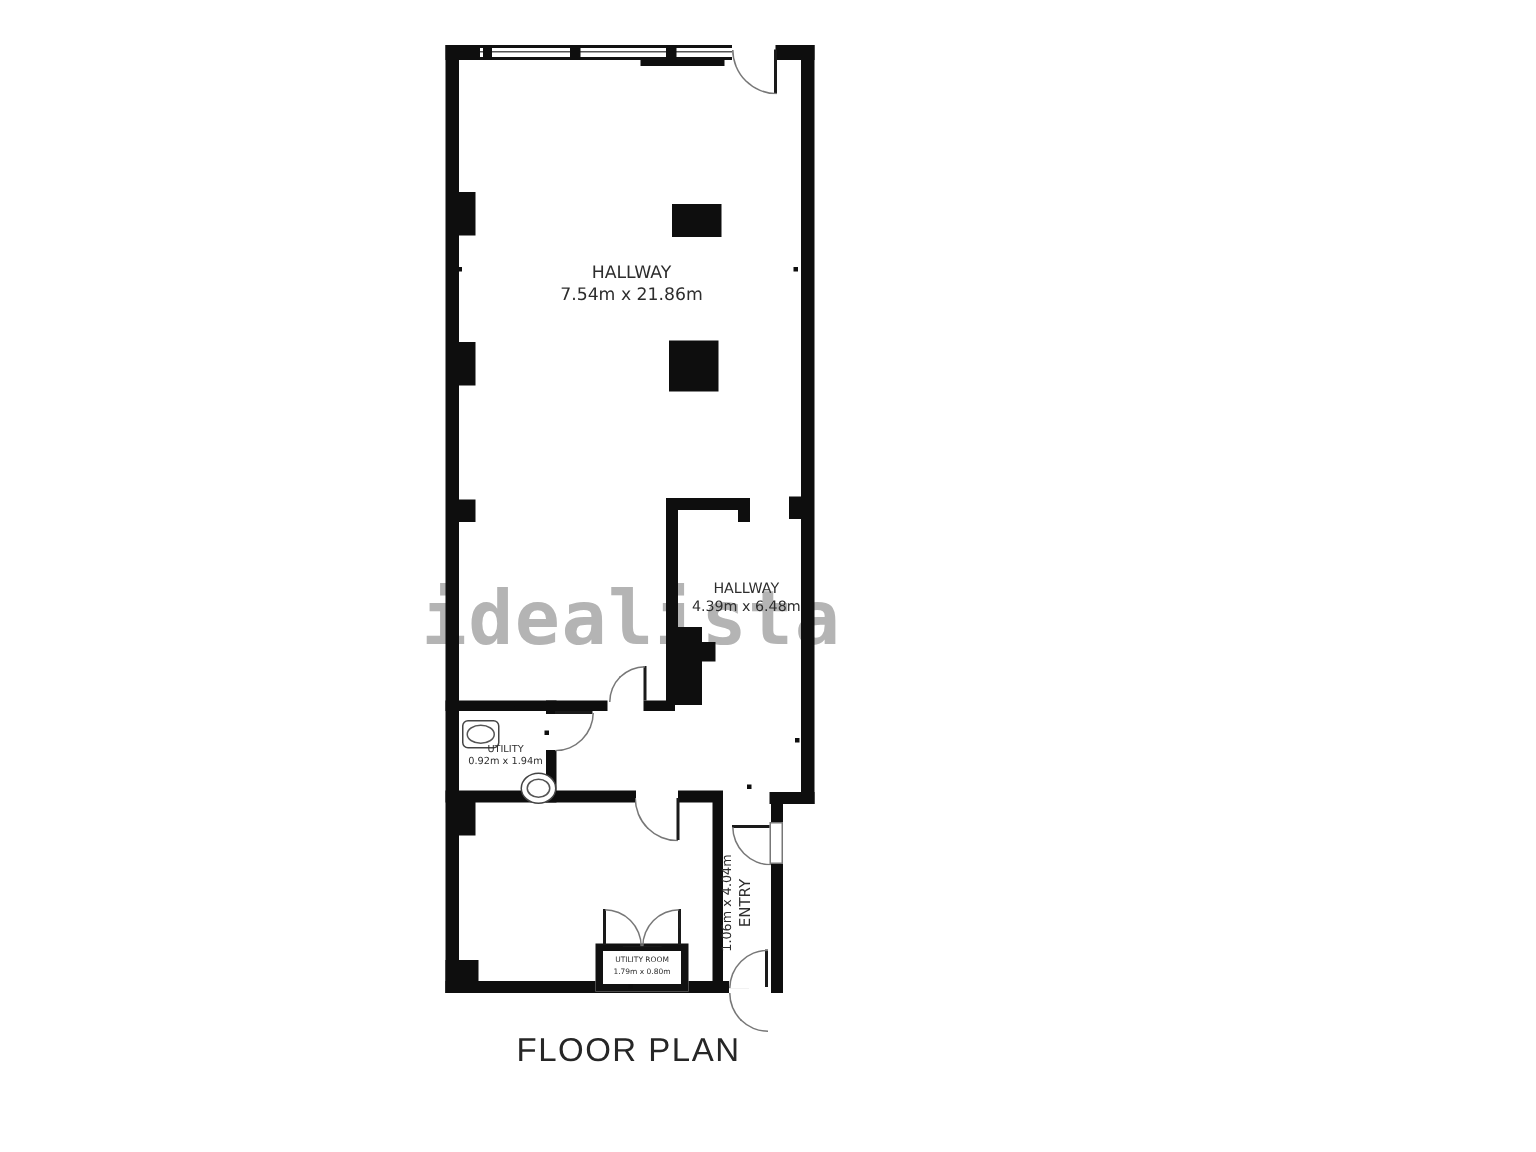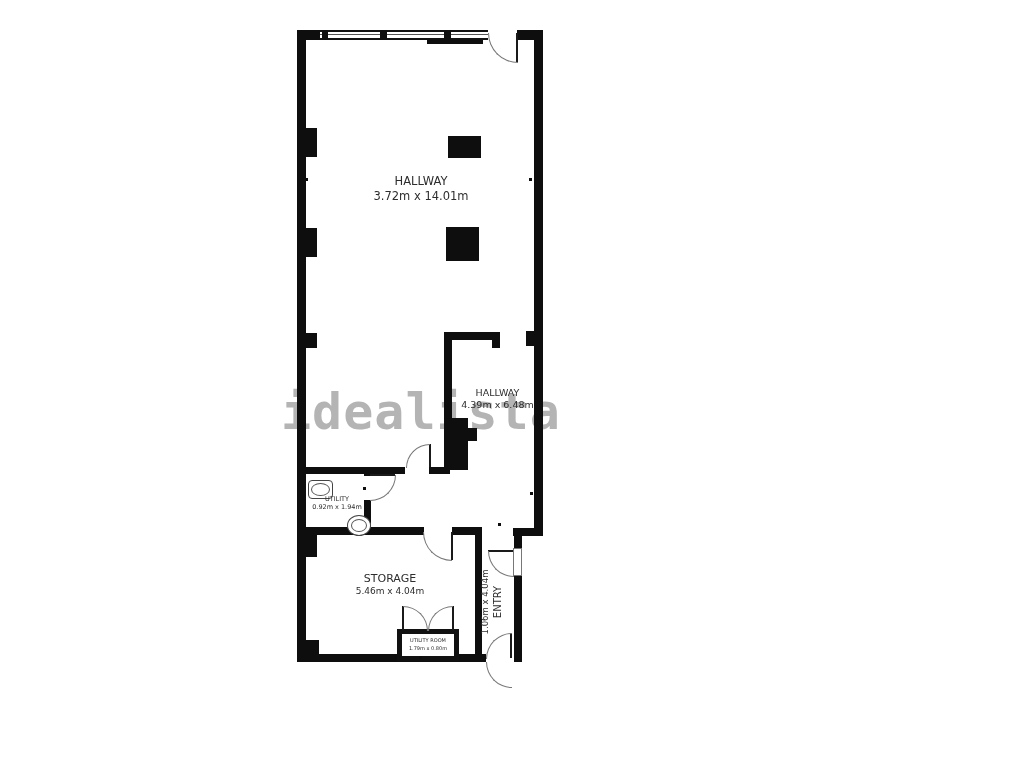--- a/index.html
+++ b/index.html
@@ -100,42 +100,39 @@
   <div class="dot" style="left:340px;top:468px;"></div>
   <div class="dot" style="left:363px;top:487px;"></div>
   <div class="dot" style="left:339px;top:530px;"></div>
   <div class="dot" style="left:498px;top:523px;"></div>
   <div class="dot" style="left:530px;top:492px;"></div>
   <div class="dot" style="left:356px;top:655px;"></div>
   <div class="dot" style="left:419px;top:656px;"></div>
 
   <div class="lbl" style="left:341px;top:174px;width:160px;font-size:11.5px;">
     <div>HALLWAY</div>
-    <div>3.72m x 14.01m</div>
+    <div>7.54m x 21.86m</div>
   </div>
 
   <div class="lbl" style="left:440px;top:387px;width:115px;font-size:9.5px;">
     <div>HALLWAY</div>
     <div>4.39m x 6.48m</div>
   </div>
 
   <div class="lbl" style="left:299px;top:495px;width:76px;font-size:6.5px;">
     <div>UTILITY</div>
     <div>0.92m x 1.94m</div>
   </div>
 
-  <div class="lbl" style="left:310px;top:572px;width:160px;font-size:11px;">
-    <div>STORAGE</div>
-    <div style="font-size:9px;">5.46m x 4.04m</div>
-  </div>
 
   <div class="lbl" style="left:445px;top:587px;width:100px;height:30px;transform:rotate(-90deg);">
     <div style="font-size:8.5px;">1.06m x 4.04m</div>
     <div style="font-size:10px;">ENTRY</div>
   </div>
 
   <div class="lbl" style="left:400px;top:637px;width:56px;font-size:5px;line-height:1.5;">
     <div>UTILITY ROOM</div>
     <div>1.79m x 0.80m</div>
   </div>
 
+  <div class="title" style="left:319px;top:687px;width:200px;">FLOOR PLAN</div>
 
 </div>
 
 </body></html>

